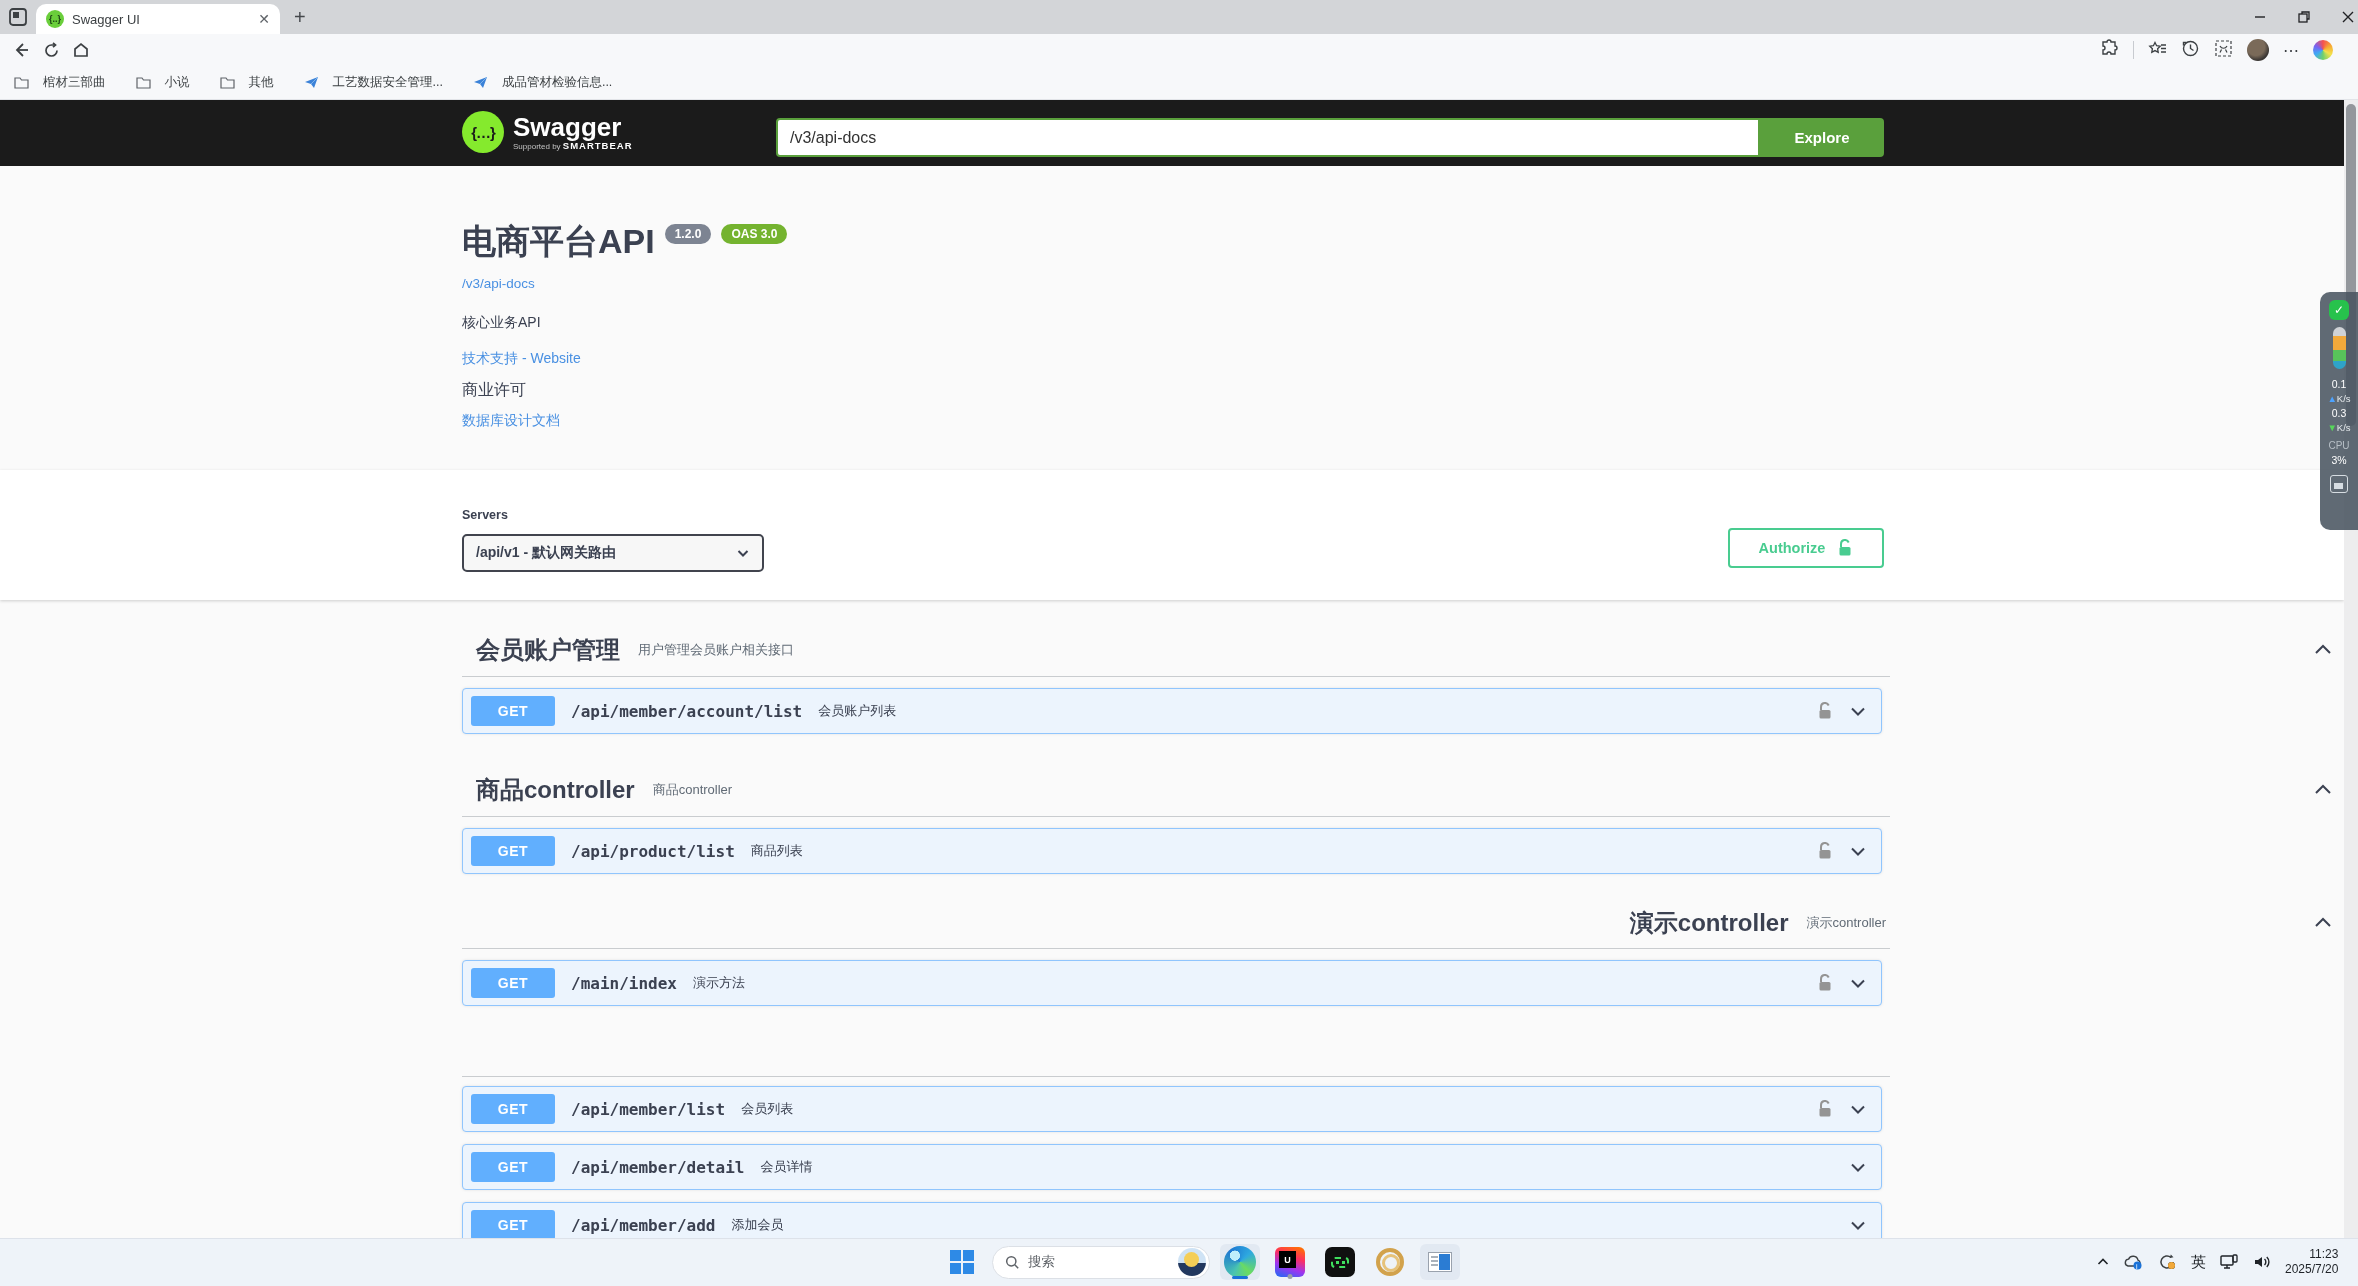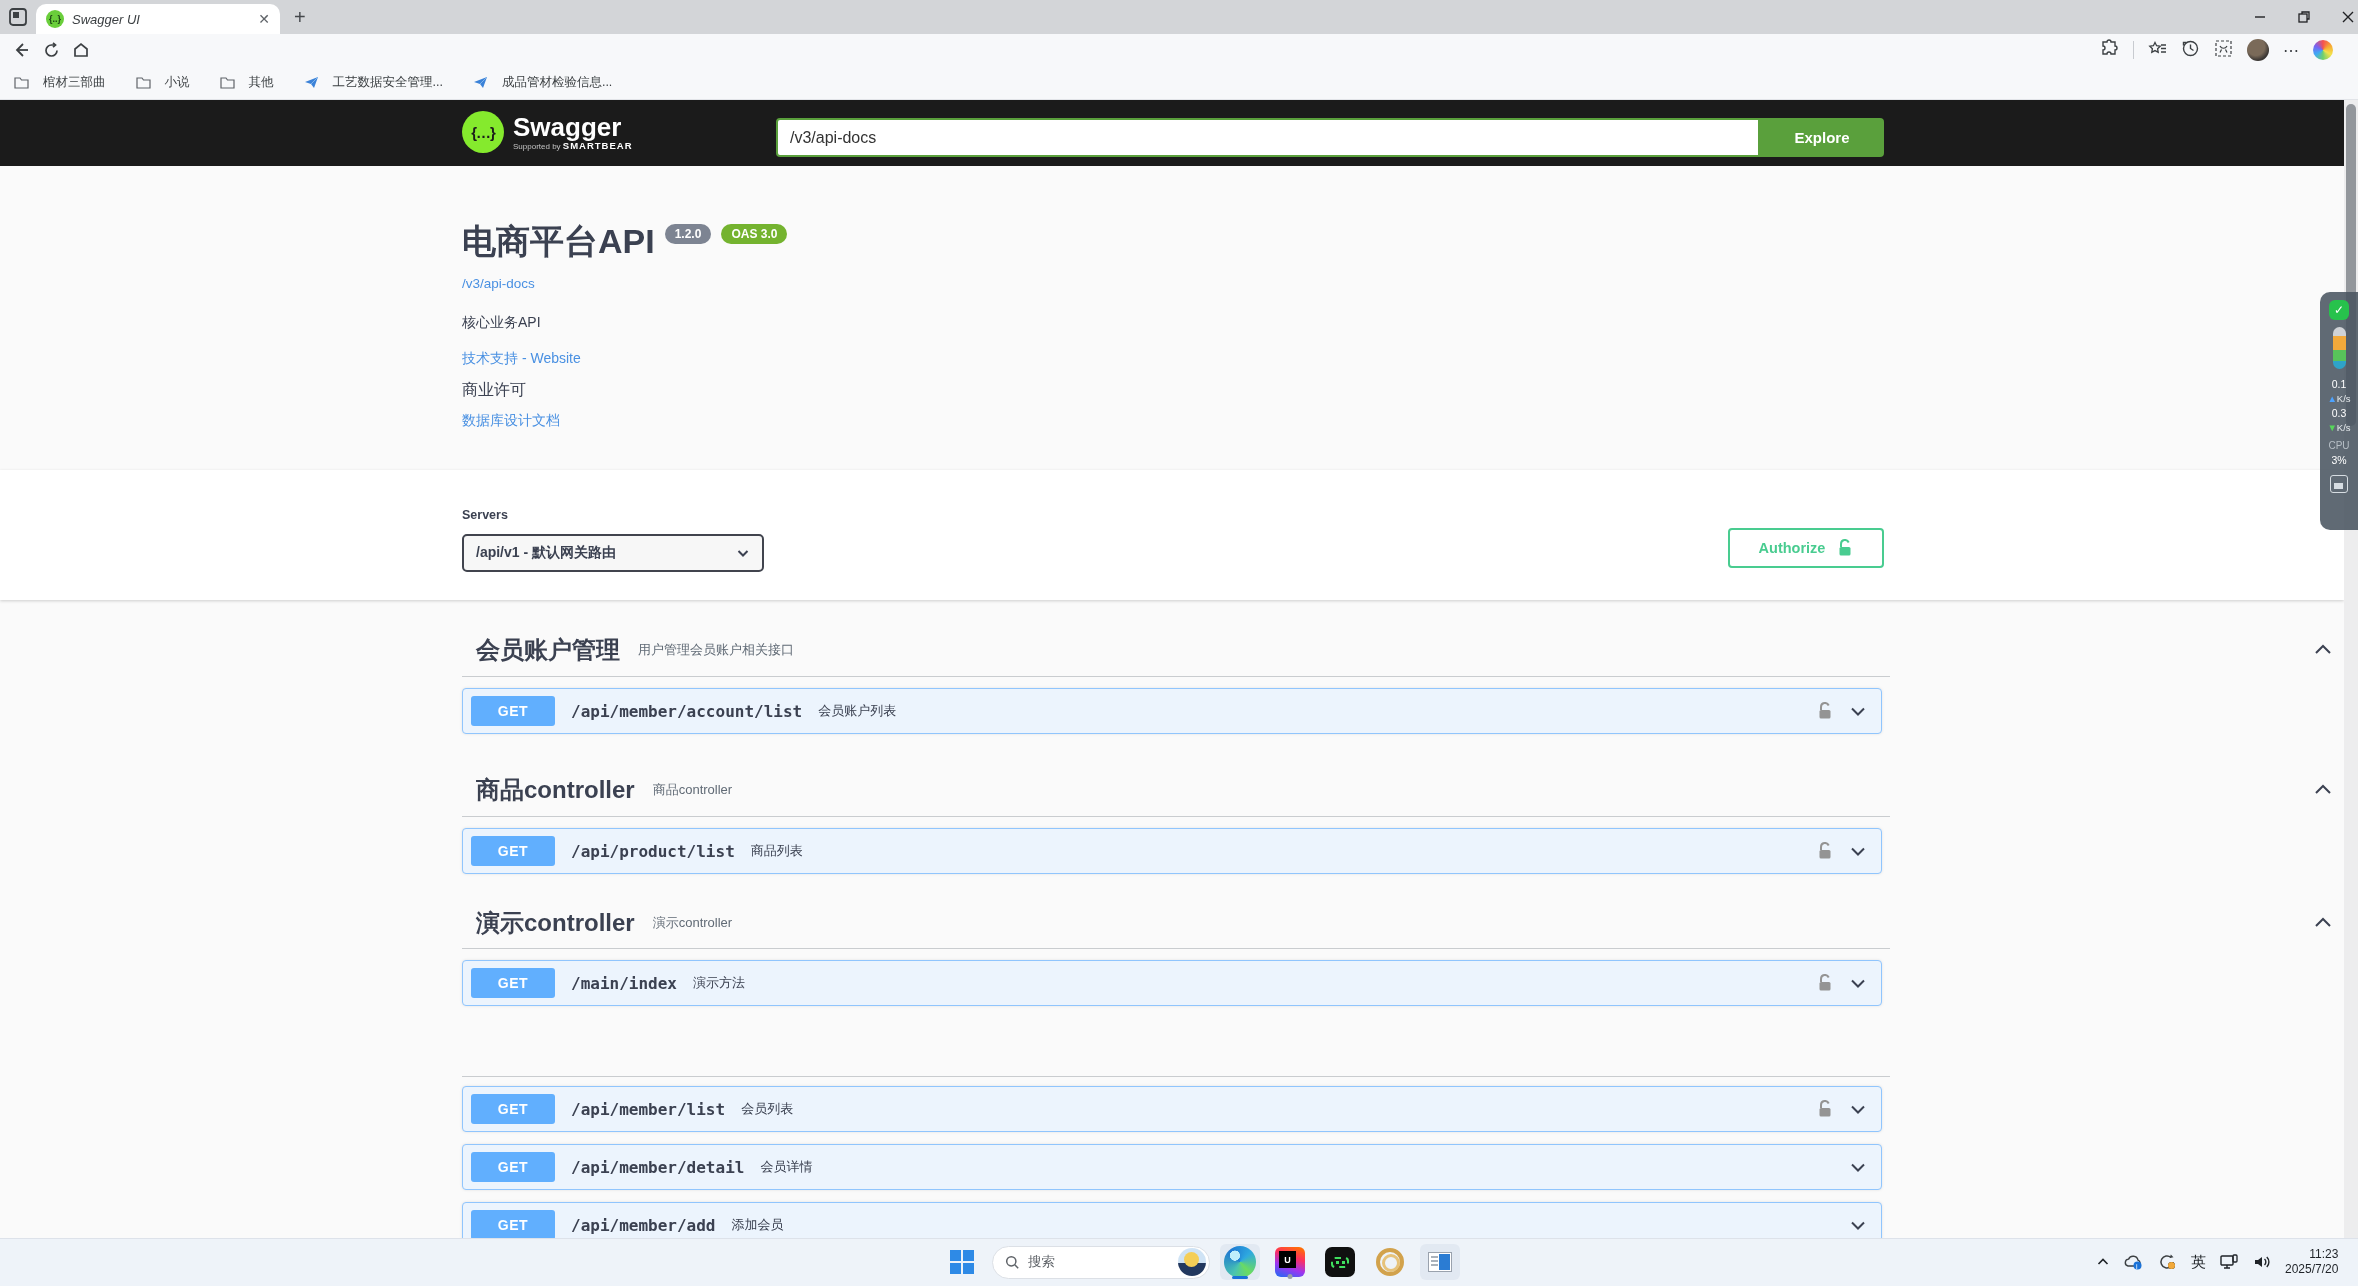--- a/index.html
+++ b/index.html
@@ -5,21 +5,21 @@
   * { margin:0; padding:0; box-sizing:border-box; }
   html,body { width:2358px; height:1286px; }
   body { font-family:"Liberation Sans", sans-serif; background:#fafafa; }
   .root { position:relative; width:2358px; height:1286px; overflow:hidden; background:#fafafa; }
   .abs { position:absolute; }
 
   
   .tabbar { left:0; top:0; width:2358px; height:34px; background:#d3d5d8; }
   .tab { left:36px; top:4px; width:244px; height:30px; background:#ffffff; border-radius:10px 10px 0 0;
          display:flex; align-items:center; padding:0 10px; gap:8px; }
-  .tab-title { font-size:13px; color:#3c4043; flex:1; white-space:nowrap; overflow:hidden;font-style:italic; }
+  .tab-title { font-size:13px; color:#3c4043; flex:1; white-space:nowrap; overflow:hidden; }
   .tab-close { font-size:14px; color:#5f6368; }
   .newtab { left:294px; top:6px; font-size:20px; color:#45484c; }
   .winbtn { top:0; width:44px; height:34px; display:flex; align-items:center; justify-content:center; color:#202124; }
   .favicon { width:18px; height:18px; border-radius:50%; background:#6ace3b; display:flex; align-items:center; justify-content:center;
              color:#173c12; font-size:9px; font-weight:bold; }
   .tabactions { left:8px; top:7px; }
 
   .urlbar { left:0; top:34px; width:2358px; height:32px; background:#f7f8fa; display:flex; align-items:center; }
   .navicon { color:#3c4043; display:flex; align-items:center; justify-content:center; width:30px; height:28px; }
   .urlpill { left:150px; top:38px; width:1935px; height:25px; background:#ffffff; border:1px solid #d4d7dc; border-radius:13px;
@@ -333,21 +333,21 @@
       <svg width="16" height="18" viewBox="0 0 16 18">
           <path d="M4 8V5a4 4 0 0 1 7.7-1.5" fill="none" stroke="#949494" stroke-width="2"></path>
           <rect x="2.5" y="8" width="11" height="8.5" rx="1.5" fill="#949494"></rect>
         </svg>
       <svg width="18" height="18" viewBox="0 0 18 18">
           <path d="M3 6.5l6 6 6-6" fill="none" stroke="#3b4151" stroke-width="2"></path>
         </svg>
     </span>
   </div>
 
-  <div class="abs sec-head" style="left:476px; top:907px; width:1410px;">
+  <div class="abs sec-head" style="left:476px; top:907px; width:1410px;justify-content:flex-end;">
     <span class="sec-title">演示controller</span>
     <span class="sec-desc">演示controller</span>
     <svg class="sec-chevron" width="22" height="22" viewBox="0 0 22 22">
         <path d="M4 14l7-7 7 7" fill="none" stroke="#3b4151" stroke-width="2"></path>
       </svg>
   </div>
   <div class="abs divider" style="top:948px;"></div>
   <div class="abs oprow" style="top:960px;">
     <span class="method">GET</span>
     <span class="op-path">/main/index</span>

